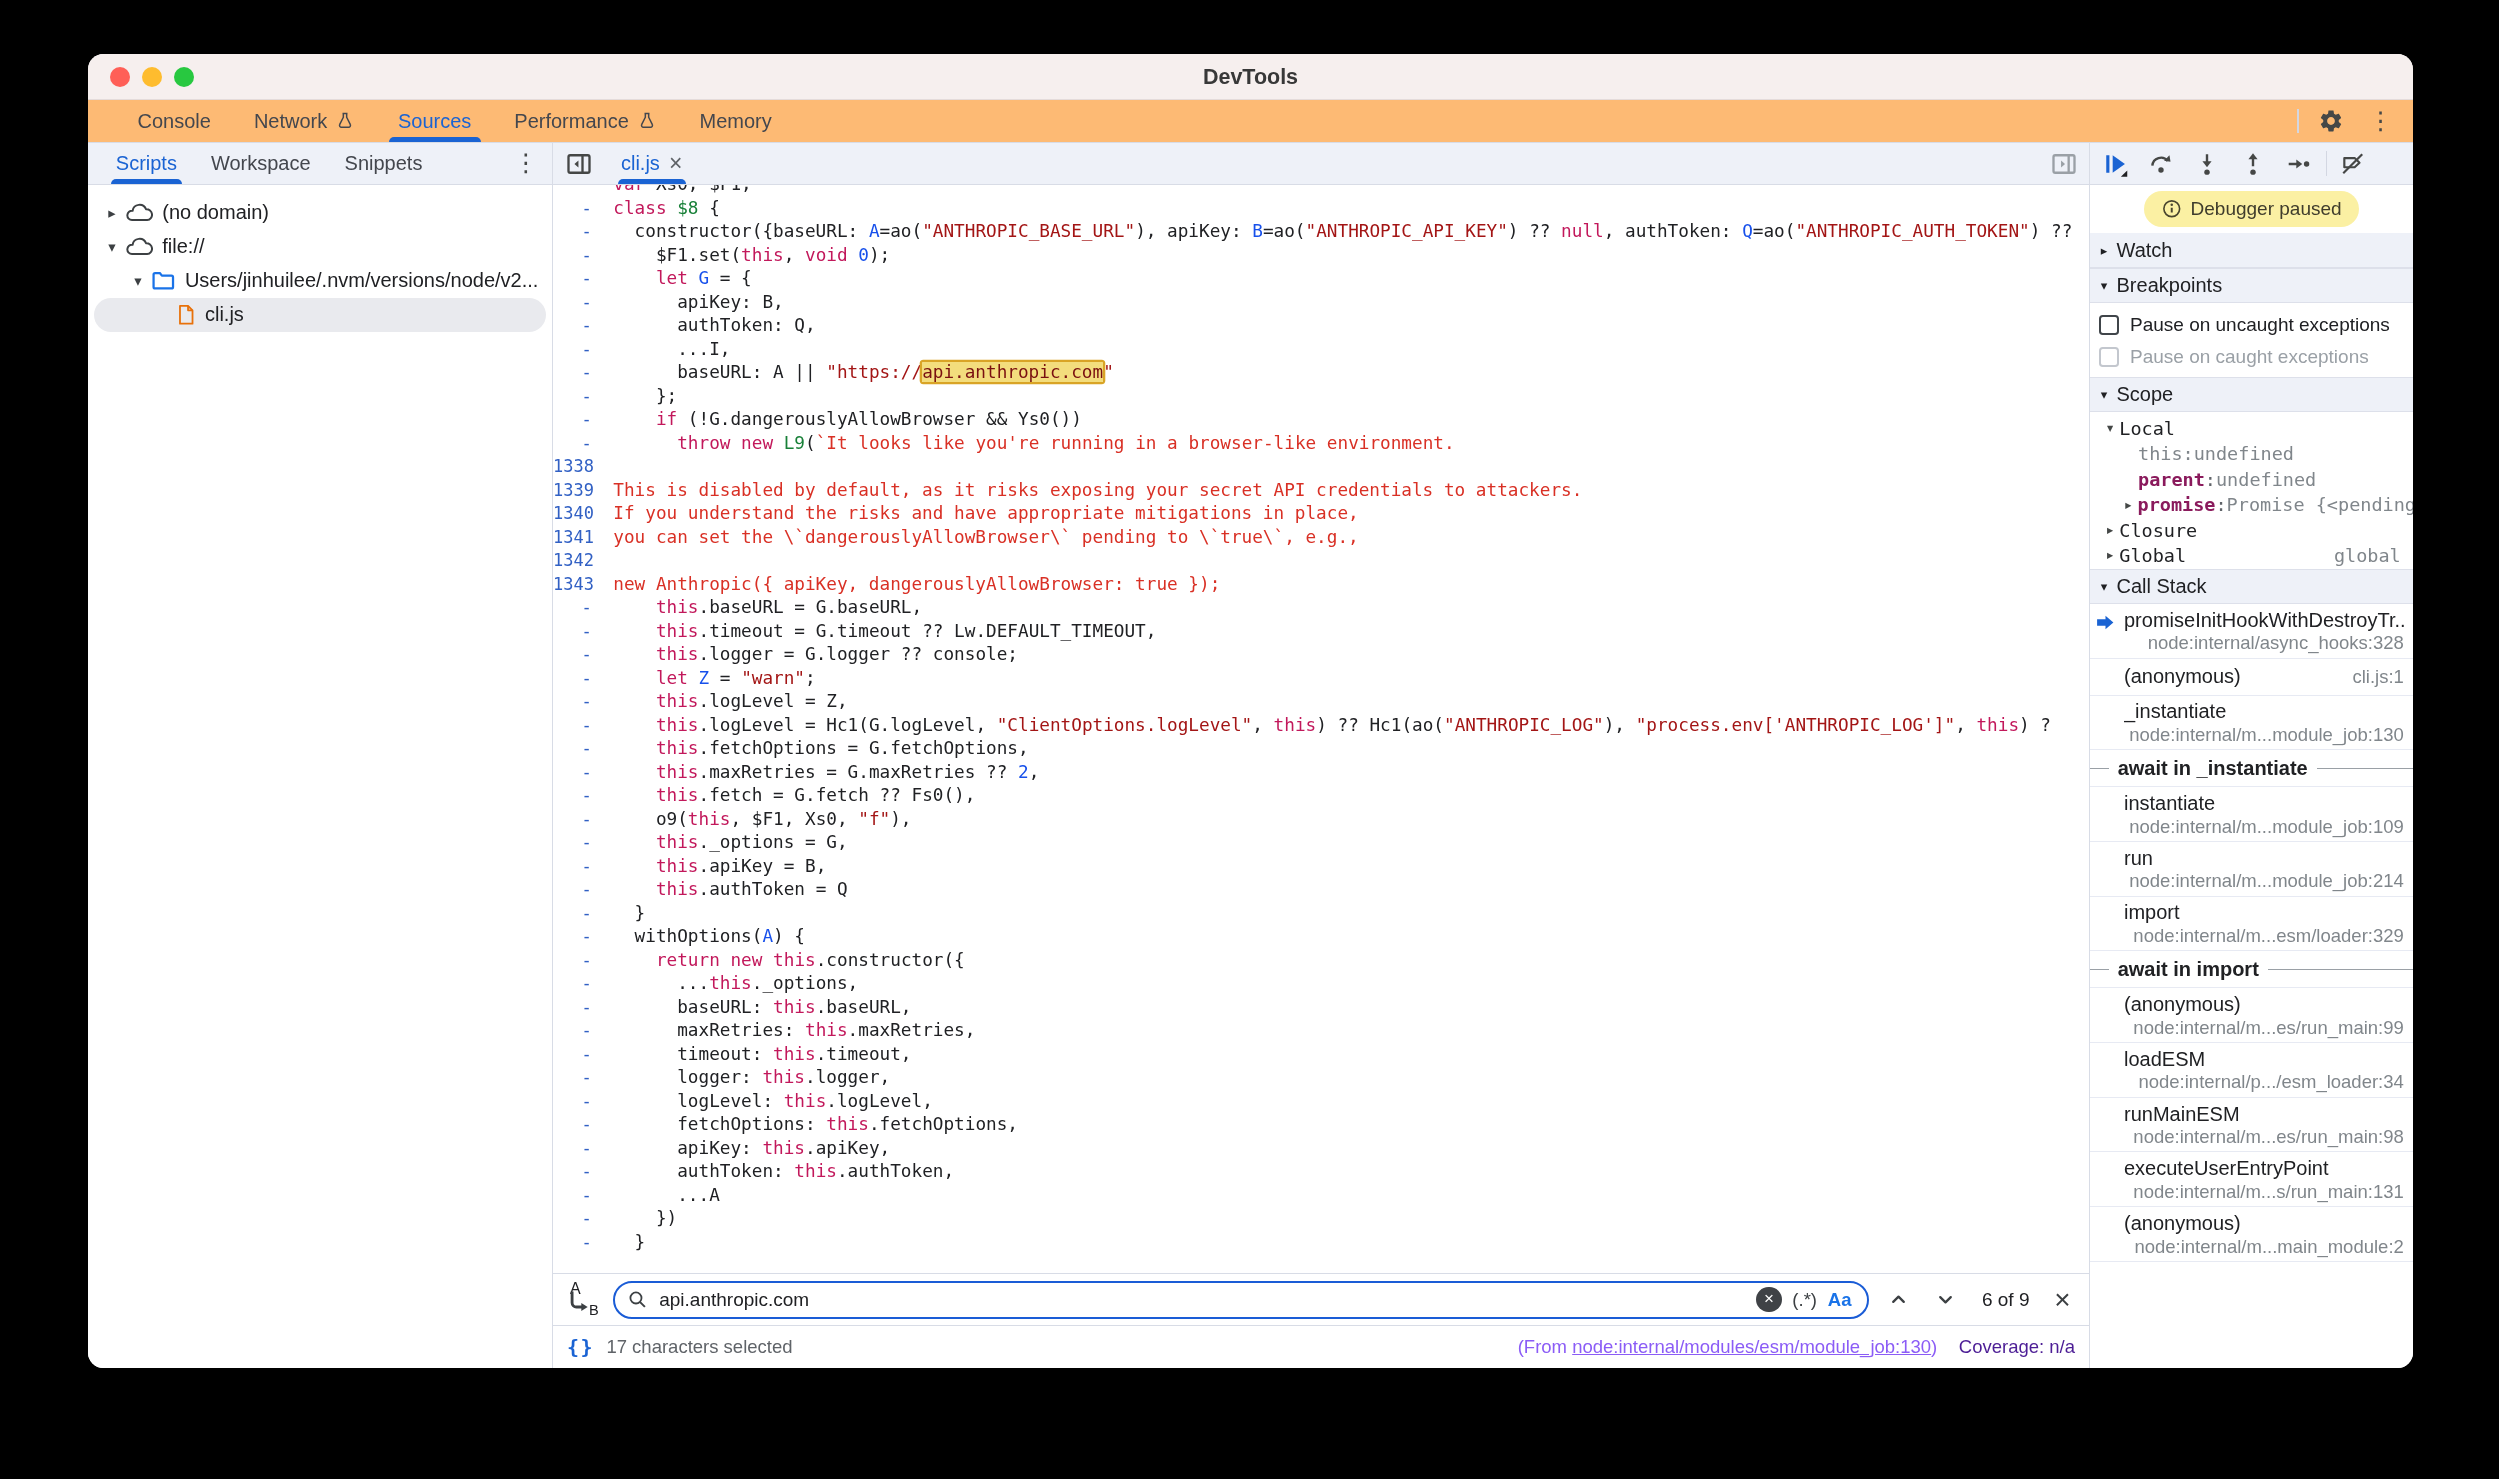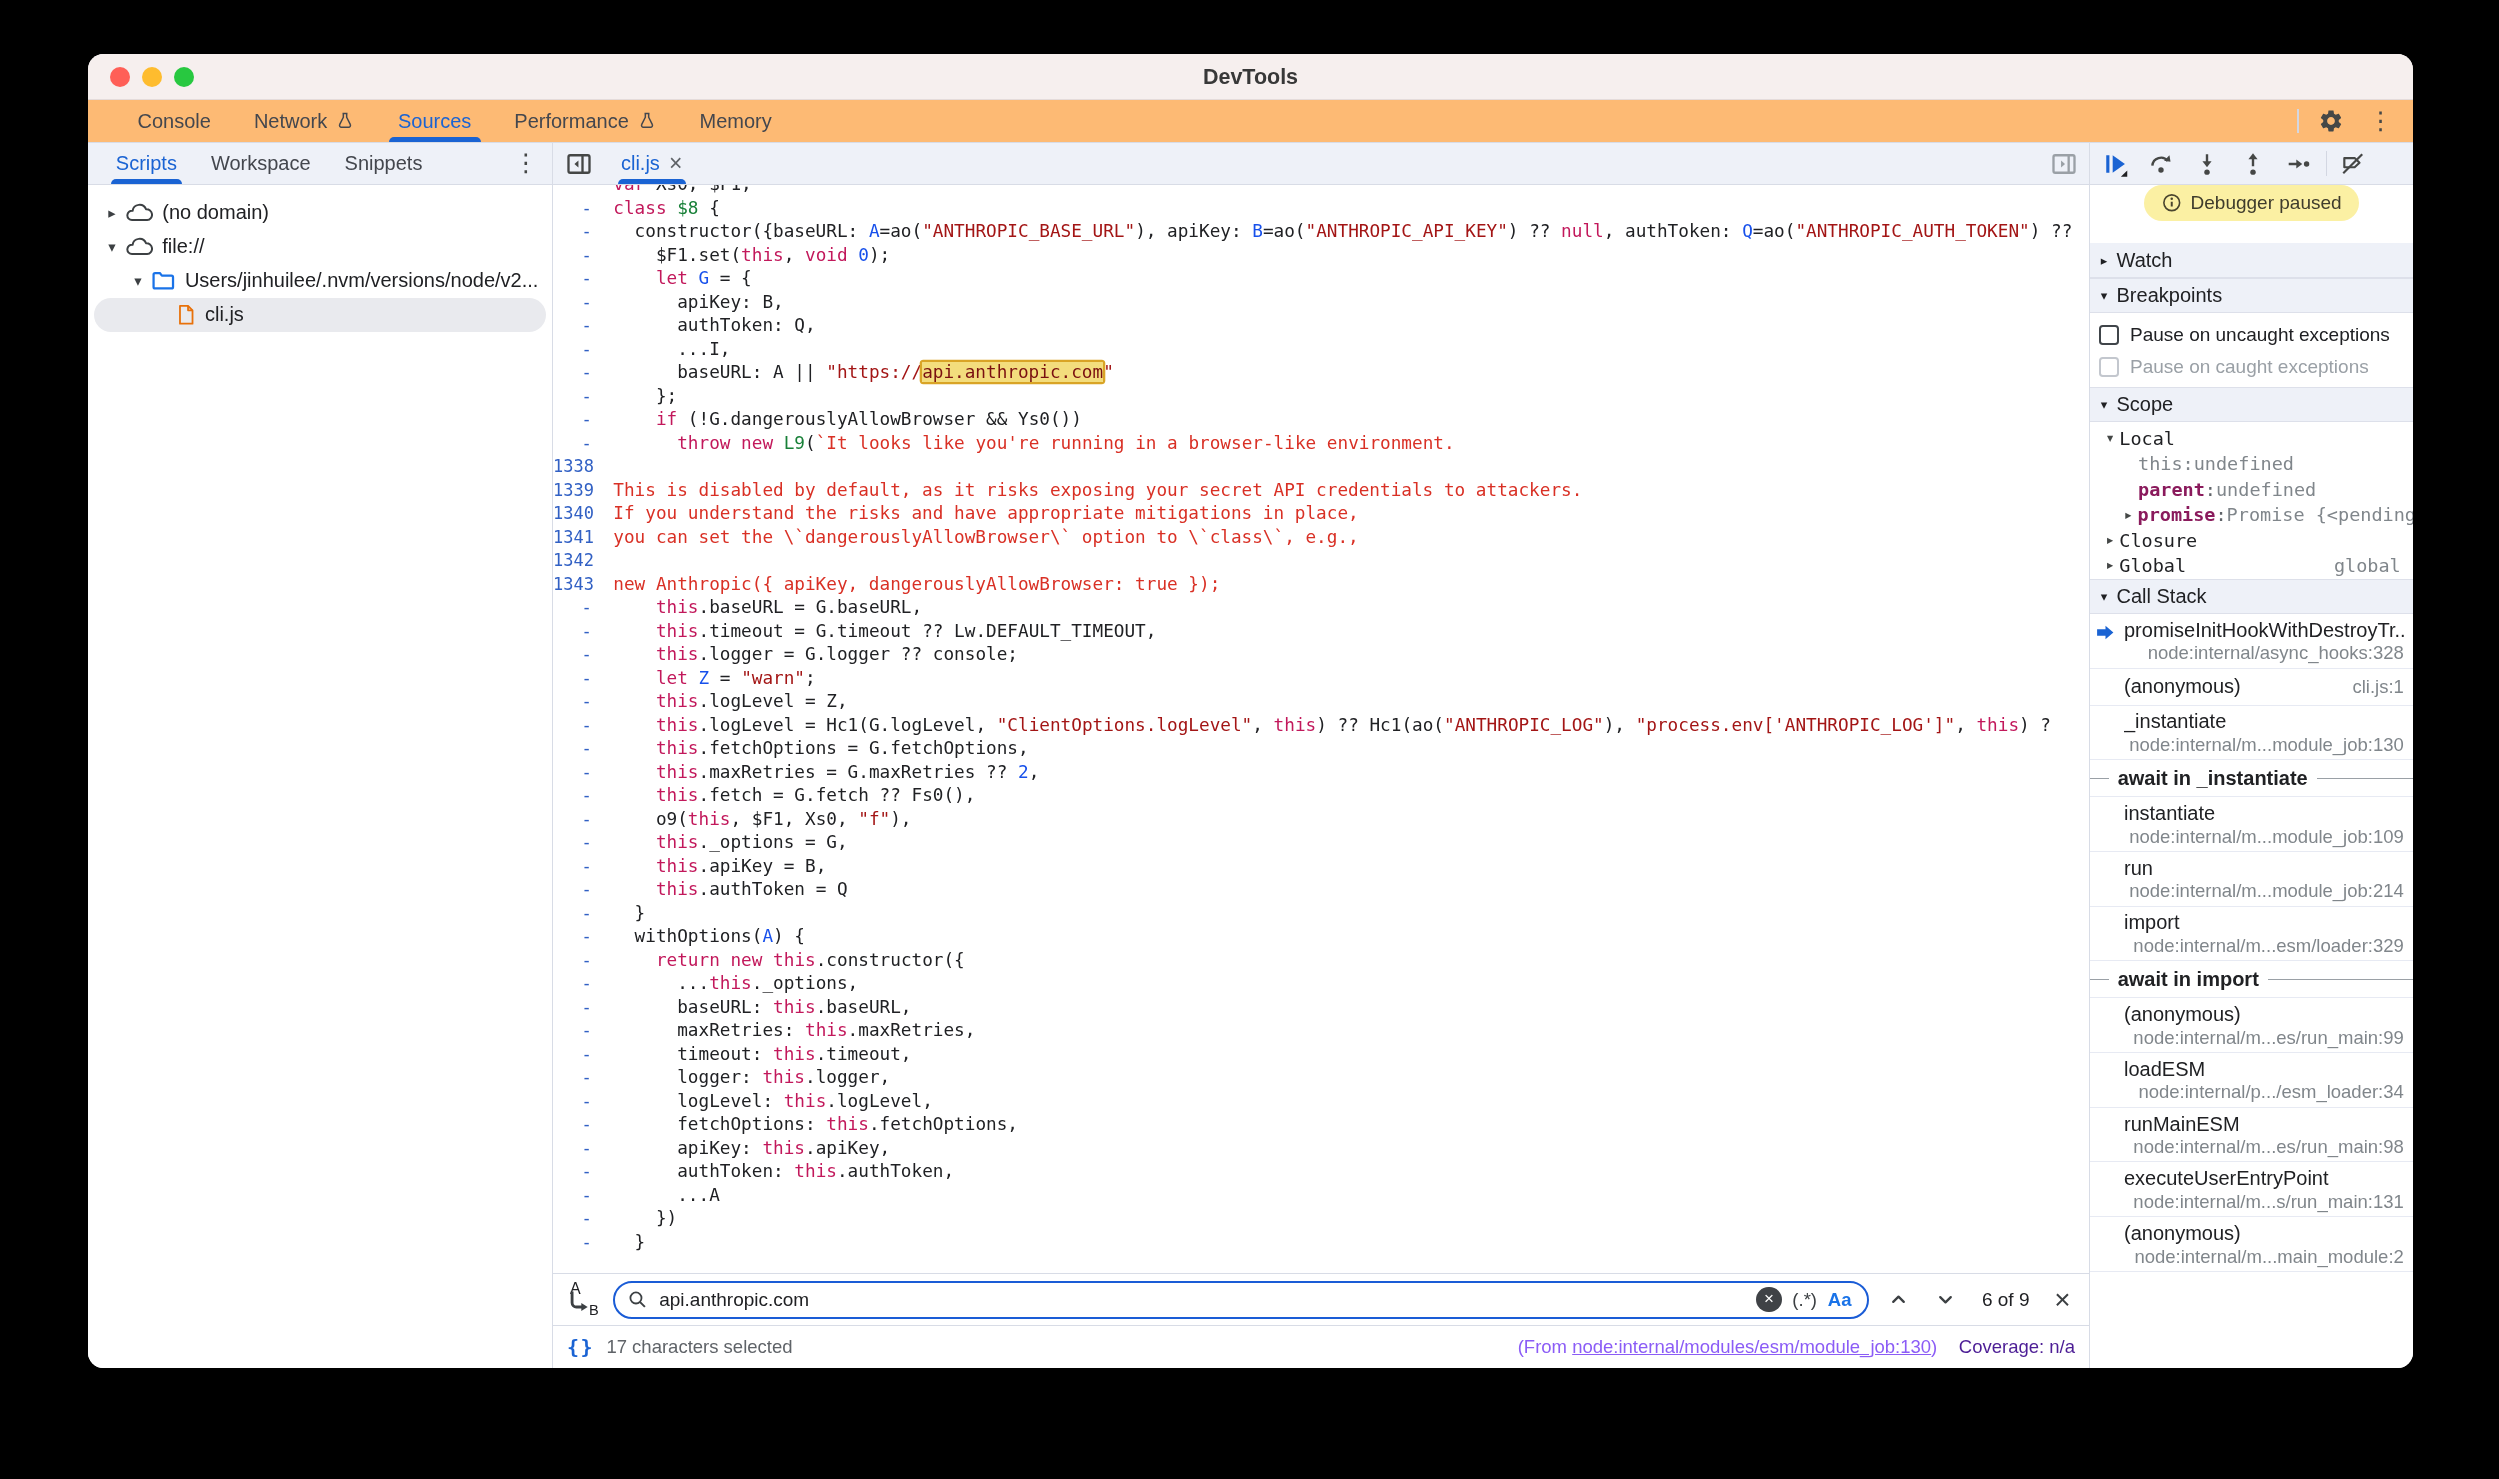--- a/index.html
+++ b/index.html
@@ -80,21 +80,21 @@
   .braces { font-family:"DejaVu Sans Mono",monospace; font-weight:700; color:#1a63d3; font-size:20px; letter-spacing:1.5px; }
   .status-right { margin-left:auto; display:flex; align-items:center; gap:21.5px; }
   .from-text { color:#8b5cf6; }
   .from-text .lnk { text-decoration:underline; }
   .coverage { color:#4c1d95; }
 
   
   .rpanel { width:323px; background:#fff; display:flex; flex-direction:column; overflow:hidden; }
   .rp-toolbar { height:42px; background:#eef1f8; border-bottom:1.5px solid #d8dce6; display:flex; align-items:center; gap:6.2px; padding:0 4.6px; flex-shrink:0; }
   .dbg-btn { width:40px; height:34px; display:flex; align-items:center; justify-content:center; }
-  .pause-banner { height:58px; display:flex; align-items:flex-start; justify-content:center; flex-shrink:0; }
+  .pause-banner { height:48px; display:flex; align-items:center; justify-content:center; flex-shrink:0; }
   .pause-pill { background:#fbf0a3; border-radius:24.6px; padding:7px 17px; display:flex; align-items:center; gap:7.7px; font-size:19px; color:#3f3c2c; }
   .rp-header { height:35px; background:#eef1f8; border-top:1.5px solid #dde0ea; border-bottom:1.5px solid #dde0ea; display:flex; align-items:center; gap:9.2px; padding:0 10.8px; font-size:20px; color:#202124; flex-shrink:0; }
   .rp-header .tri { font-size:13px; color:#202124; }
   .bp-body { padding:6.2px 0 3.8px; flex-shrink:0; }
   .bp-row { height:32px; display:flex; align-items:center; gap:10.8px; padding:0 9.2px; font-size:19px; color:#202124; }
   .bp-row.disabled { color:#9aa0a6; }
   .checkbox { width:20px; height:20px; border:2.3px solid #40454a; border-radius:3.8px; flex-shrink:0; }
   .bp-row.disabled .checkbox { border-color:#c3c7ce; }
   .scope-body { padding:3.8px 0 0.8px; font-family:"DejaVu Sans Mono",monospace; font-size:18.5px; flex-shrink:0; }
   .sc-row { height:25.4px; display:flex; align-items:center; white-space:nowrap; overflow:hidden; padding-right:4.6px; }
@@ -267,21 +267,21 @@
             <div class="code-line"><span class="gutter">-</span><span class="lc"><span class="tk-d">      apiKey: B,</span></span></div>
             <div class="code-line"><span class="gutter">-</span><span class="lc"><span class="tk-d">      authToken: Q,</span></span></div>
             <div class="code-line"><span class="gutter">-</span><span class="lc"><span class="tk-d">      ...I,</span></span></div>
             <div class="code-line"><span class="gutter">-</span><span class="lc"><span class="tk-d">      baseURL: A || </span><span class="tk-s">"https://</span><span class="tk-m">api.anthropic.com</span><span class="tk-s">"</span></span></div>
             <div class="code-line"><span class="gutter">-</span><span class="lc"><span class="tk-d">    };</span></span></div>
             <div class="code-line"><span class="gutter">-</span><span class="lc"><span class="tk-d">    </span><span class="tk-k">if</span><span class="tk-d"> (!G.dangerouslyAllowBrowser &amp;&amp; Ys0())</span></span></div>
             <div class="code-line"><span class="gutter">-</span><span class="lc"><span class="tk-d">      </span><span class="tk-k">throw</span><span class="tk-d"> </span><span class="tk-k">new</span><span class="tk-d"> </span><span class="tk-g">L9</span><span class="tk-d">(</span><span class="tk-r">`It looks like you're running in a browser-like environment.</span></span></div>
             <div class="code-line"><span class="gutter">1338</span><span class="lc"></span></div>
             <div class="code-line"><span class="gutter">1339</span><span class="lc"><span class="tk-r">This is disabled by default, as it risks exposing your secret API credentials to attackers.</span></span></div>
             <div class="code-line"><span class="gutter">1340</span><span class="lc"><span class="tk-r">If you understand the risks and have appropriate mitigations in place,</span></span></div>
-            <div class="code-line"><span class="gutter">1341</span><span class="lc"><span class="tk-r">you can set the \`dangerouslyAllowBrowser\` option to \`class\`, e.g.,</span></span></div>
+            <div class="code-line"><span class="gutter">1341</span><span class="lc"><span class="tk-r">you can set the \`dangerouslyAllowBrowser\` pending to \`true\`, e.g.,</span></span></div>
             <div class="code-line"><span class="gutter">1342</span><span class="lc"></span></div>
             <div class="code-line"><span class="gutter">1343</span><span class="lc"><span class="tk-r">new Anthropic({ apiKey, dangerouslyAllowBrowser: true });</span></span></div>
             <div class="code-line"><span class="gutter">-</span><span class="lc"><span class="tk-d">    </span><span class="tk-k">this</span><span class="tk-d">.baseURL = G.baseURL,</span></span></div>
             <div class="code-line"><span class="gutter">-</span><span class="lc"><span class="tk-d">    </span><span class="tk-k">this</span><span class="tk-d">.timeout = G.timeout ?? Lw.DEFAULT_TIMEOUT,</span></span></div>
             <div class="code-line"><span class="gutter">-</span><span class="lc"><span class="tk-d">    </span><span class="tk-k">this</span><span class="tk-d">.logger = G.logger ?? console;</span></span></div>
             <div class="code-line"><span class="gutter">-</span><span class="lc"><span class="tk-d">    </span><span class="tk-k">let</span><span class="tk-d"> </span><span class="tk-v">Z</span><span class="tk-d"> = </span><span class="tk-s">"warn"</span><span class="tk-d">;</span></span></div>
             <div class="code-line"><span class="gutter">-</span><span class="lc"><span class="tk-d">    </span><span class="tk-k">this</span><span class="tk-d">.logLevel = Z,</span></span></div>
             <div class="code-line"><span class="gutter">-</span><span class="lc"><span class="tk-d">    </span><span class="tk-k">this</span><span class="tk-d">.logLevel = Hc1(G.logLevel, </span><span class="tk-s">"ClientOptions.logLevel"</span><span class="tk-d">, </span><span class="tk-k">this</span><span class="tk-d">) ?? Hc1(ao(</span><span class="tk-s">"ANTHROPIC_LOG"</span><span class="tk-d">), </span><span class="tk-s">"process.env['ANTHROPIC_LOG']"</span><span class="tk-d">, </span><span class="tk-k">this</span><span class="tk-d">) ?</span></span></div>
             <div class="code-line"><span class="gutter">-</span><span class="lc"><span class="tk-d">    </span><span class="tk-k">this</span><span class="tk-d">.fetchOptions = G.fetchOptions,</span></span></div>
             <div class="code-line"><span class="gutter">-</span><span class="lc"><span class="tk-d">    </span><span class="tk-k">this</span><span class="tk-d">.maxRetries = G.maxRetries ?? </span><span class="tk-v">2</span><span class="tk-d">,</span></span></div>

